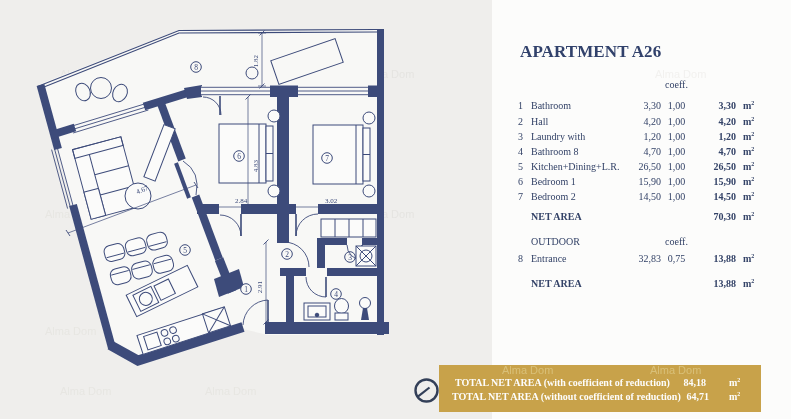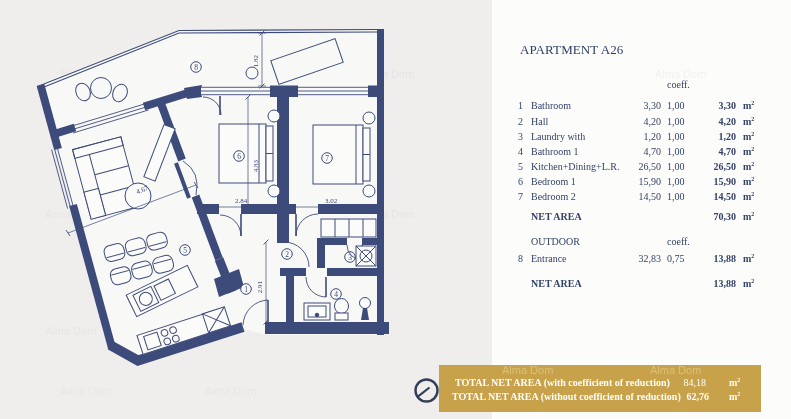--- a/index.html
+++ b/index.html
@@ -3,21 +3,21 @@
 <meta charset="utf-8">
 <style>
 html,body{margin:0;padding:0}
 body{width:791px;height:419px;background:#efeeec;font-family:"Liberation Serif",serif;position:relative;overflow:hidden}
 .abs{position:absolute}
 .row{position:absolute;left:510px;width:260px;height:14px;font-size:10px;color:#334267}
 .row span{position:absolute;white-space:nowrap}
 .n{left:8px}
 .nm{left:21px}
 .v1{left:90px;width:61px;text-align:right}
-.v2{left:157px;width:47px;text-align:left}
+.v2{left:143px;width:47px;text-align:center}
 .v3{left:180px;width:46px;text-align:right;font-weight:bold}
 .m2{left:233px;font-weight:bold}
 sup{font-size:6px;vertical-align:super;line-height:0}
 .wm{position:absolute;font-family:"Liberation Sans",sans-serif;font-size:11px;color:#e7e6e2;white-space:nowrap}
 </style>
 </head>
 <body>
 
 <div class="abs" style="left:492px;top:0;width:299px;height:419px;background:#fcfcfb"></div>
 
@@ -356,21 +356,21 @@
 </g>
 
 <g fill="none" stroke="#333f58" stroke-width="2.4">
 <circle cx="426.5" cy="390.5" r="11"></circle>
 <line x1="429.5" y1="387.5" x2="417.5" y2="396.8" stroke-width="2.2"></line>
 </g>
 
 <line x1="291.5" y1="138" x2="291.5" y2="164" stroke-width="2"></line>
 </svg>
 
-<div class="abs" style="left:520px;top:42px;font-size:13px;font-weight:normal;color:#31416b;letter-spacing:0.1px">APARTMENT A26</div>
+<div class="abs" style="left:520px;top:42px;font-size:17px;font-weight:bold;color:#31416b;letter-spacing:0.1px">APARTMENT A26</div>
 
 <div class="row" style="top:79px">
     <span class="v2" style="font-weight:normal">coeff.</span>
   </div>
 
 <div class="row" style="top:100.4px">
     <span class="n">1</span>
     <span class="nm">Bathroom</span>
     <span class="v1">3,30</span>
     <span class="v2">1,00</span>
@@ -388,21 +388,21 @@
 <div class="row" style="top:130.6px">
     <span class="n">3</span>
     <span class="nm">Laundry with</span>
     <span class="v1">1,20</span>
     <span class="v2">1,00</span>
     <span class="v3">1,20</span>
     <span class="m2">m<sup>2</sup></span>
   </div>
 <div class="row" style="top:145.8px">
     <span class="n">4</span>
-    <span class="nm">Bathroom 1</span>
+    <span class="nm">Bathroom 8</span>
     <span class="v1">4,70</span>
     <span class="v2">1,00</span>
     <span class="v3">4,70</span>
     <span class="m2">m<sup>2</sup></span>
   </div>
 <div class="row" style="top:160.9px">
     <span class="n">5</span>
     <span class="nm">Kitchen+Dining+L.R.</span>
     <span class="v1">26,50</span>
     <span class="v2">1,00</span>
@@ -450,18 +450,18 @@
     <span class="nm">NET AREA</span>
     <span class="v3">13,88</span>
     <span class="m2">m<sup>2</sup></span>
   </div>
 
 <div class="abs" style="left:439px;top:365px;width:322px;height:47px;background:#c8a24a"></div>
 <div class="wm" style="left:502px;top:364px;color:#d9c078">Alma Dom</div>
 <div class="wm" style="left:650px;top:364px;color:#d9c078">Alma Dom</div>
 
 <div class="abs" style="left:455px;top:377px;width:300px;font-size:10px;font-weight:bold;color:#fdfdfc">TOTAL NET AREA (with coefficient of reduction)</div>
-<div class="abs" style="left:640px;top:377px;width:66px;text-align:right;font-size:10px;font-weight:normal;color:#fdfdfc">84,18</div>
+<div class="abs" style="left:640px;top:377px;width:66px;text-align:right;font-size:10px;font-weight:bold;color:#fdfdfc">84,18</div>
 <div class="abs" style="left:729px;top:377px;font-size:10px;font-weight:bold;color:#fdfdfc">m<sup>2</sup></div>
 
 <div class="abs" style="left:452px;top:391px;width:300px;font-size:10px;font-weight:bold;color:#fdfdfc">TOTAL NET AREA (without coefficient of reduction)</div>
-<div class="abs" style="left:643px;top:391px;width:66px;text-align:right;font-size:10px;font-weight:bold;color:#fdfdfc">62,76</div>
+<div class="abs" style="left:643px;top:391px;width:66px;text-align:right;font-size:10px;font-weight:bold;color:#fdfdfc">64,71</div>
 <div class="abs" style="left:729px;top:391px;font-size:10px;font-weight:bold;color:#fdfdfc">m<sup>2</sup></div>
 
 </body></html>

